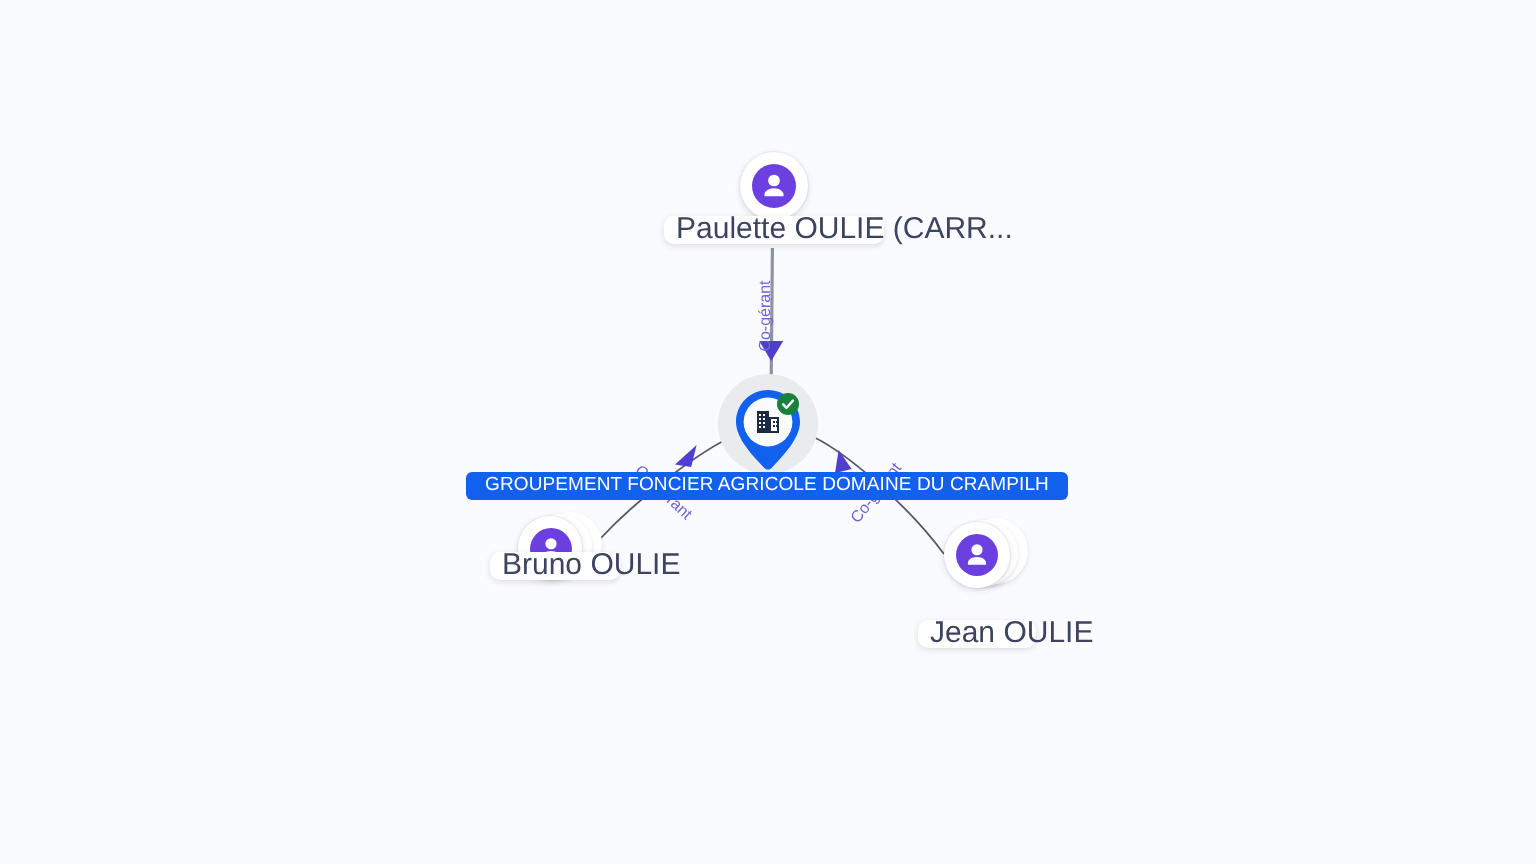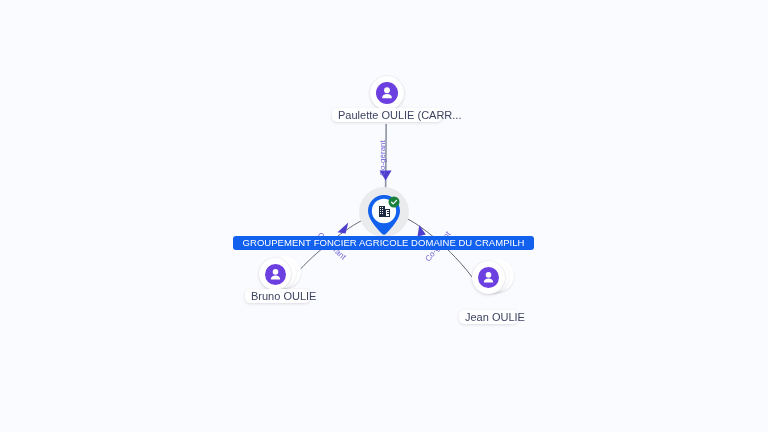--- a/index.html
+++ b/index.html
@@ -12,21 +12,21 @@
   
   .person-circle{position:absolute;border-radius:50%;background:#fff;
     box-shadow:0 1px 3px rgba(40,45,70,.16), 0 0 0 .5px rgba(40,45,70,.05);}
   .person-av{position:absolute;border-radius:50%;background:#6c40e0;}
   .stack-c{position:absolute;border-radius:50%;background:#fff;
     box-shadow:0 1px 2px rgba(40,45,70,.13);}
 
   
   .chip{position:absolute;background:#fff;border-radius:5px;
     box-shadow:0 1px 3px rgba(40,45,70,.14);
-    color:#3d4461;font-size:11px;line-height:14px;white-space:nowrap;
+    color:#3d4461;font-size:15px;line-height:14px;white-space:nowrap;
     padding:0 6px;text-align:left;}
 
   
   .cbar{position:absolute;background:#1260ee;border-radius:3px;color:#fff;
     font-size:9.5px;line-height:14px;white-space:nowrap;padding:0 4px;
     letter-spacing:.05px;}
 </style>
 </head>
 <body>
 
@@ -99,21 +99,21 @@
     <div class="stack-c" style="left:11px;top:0px;width:32px;height:32px;"></div>
     <div class="stack-c" style="left:6px;top:1px;width:32px;height:32px;"></div>
     <div class="person-circle" style="left:1px;top:2px;width:32px;height:32px;"></div>
     <div class="person-av" style="left:7px;top:8px;width:21px;height:21px;">
       <svg width="21" height="21" viewBox="0 0 24 24">
         <circle cx="12" cy="9" r="3.2" fill="#fff"></circle>
         <path d="M12 13.2c-3.1 0-5.2 1.7-5.2 3.4V17.6h10.4V16.6c0-1.7-2.1-3.4-5.2-3.4z" fill="#fff"></path>
       </svg>
     </div>
   </div>
-  <div class="chip" style="left:245px;top:289px;width:65px;box-sizing:border-box;">Bruno OULIE</div>
+  <div class="chip" style="left:245px;top:276px;width:65px;box-sizing:border-box;">Bruno OULIE</div>
 
   <div class="node" style="left:471px;top:259px;width:44px;height:40px;">
     <div class="stack-c" style="left:10px;top:0px;width:33px;height:33px;"></div>
     <div class="stack-c" style="left:5px;top:1px;width:33px;height:33px;"></div>
     <div class="person-circle" style="left:1px;top:2px;width:33px;height:33px;"></div>
     <div class="person-av" style="left:7px;top:8px;width:21px;height:21px;">
       <svg width="21" height="21" viewBox="0 0 24 24">
         <circle cx="12" cy="9" r="3.2" fill="#fff"></circle>
         <path d="M12 13.2c-3.1 0-5.2 1.7-5.2 3.4V17.6h10.4V16.6c0-1.7-2.1-3.4-5.2-3.4z" fill="#fff"></path>
       </svg>

